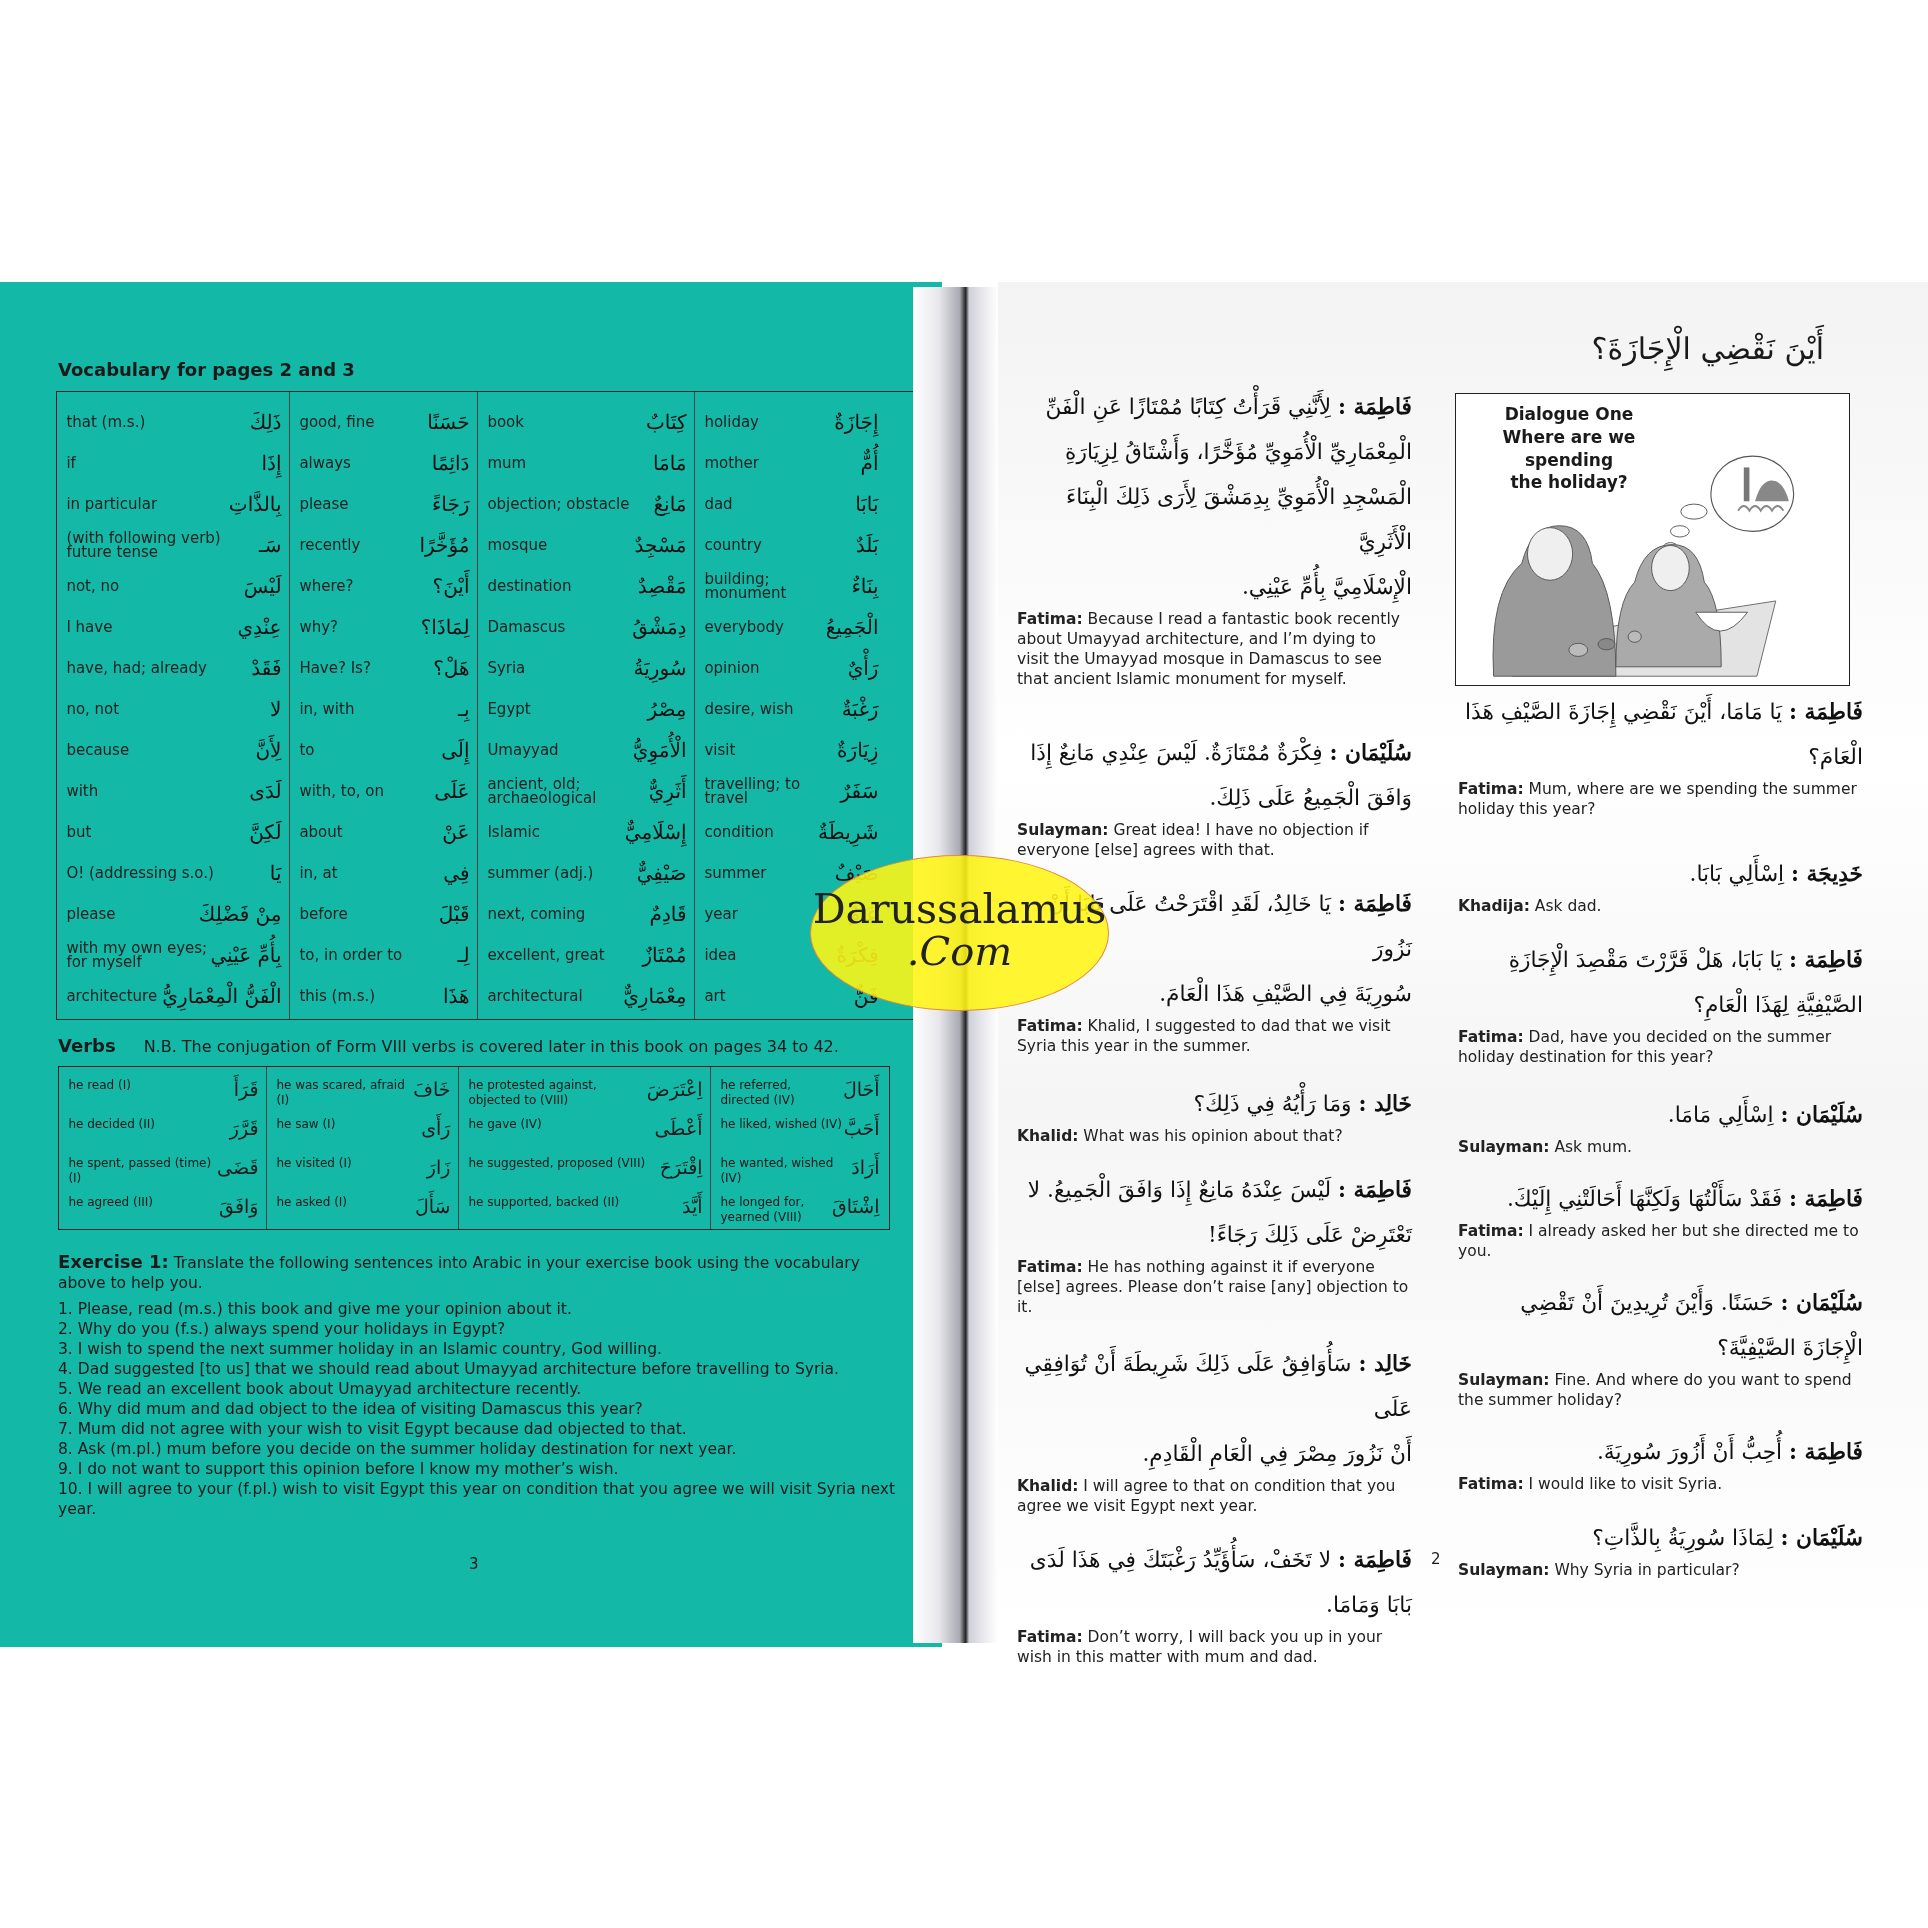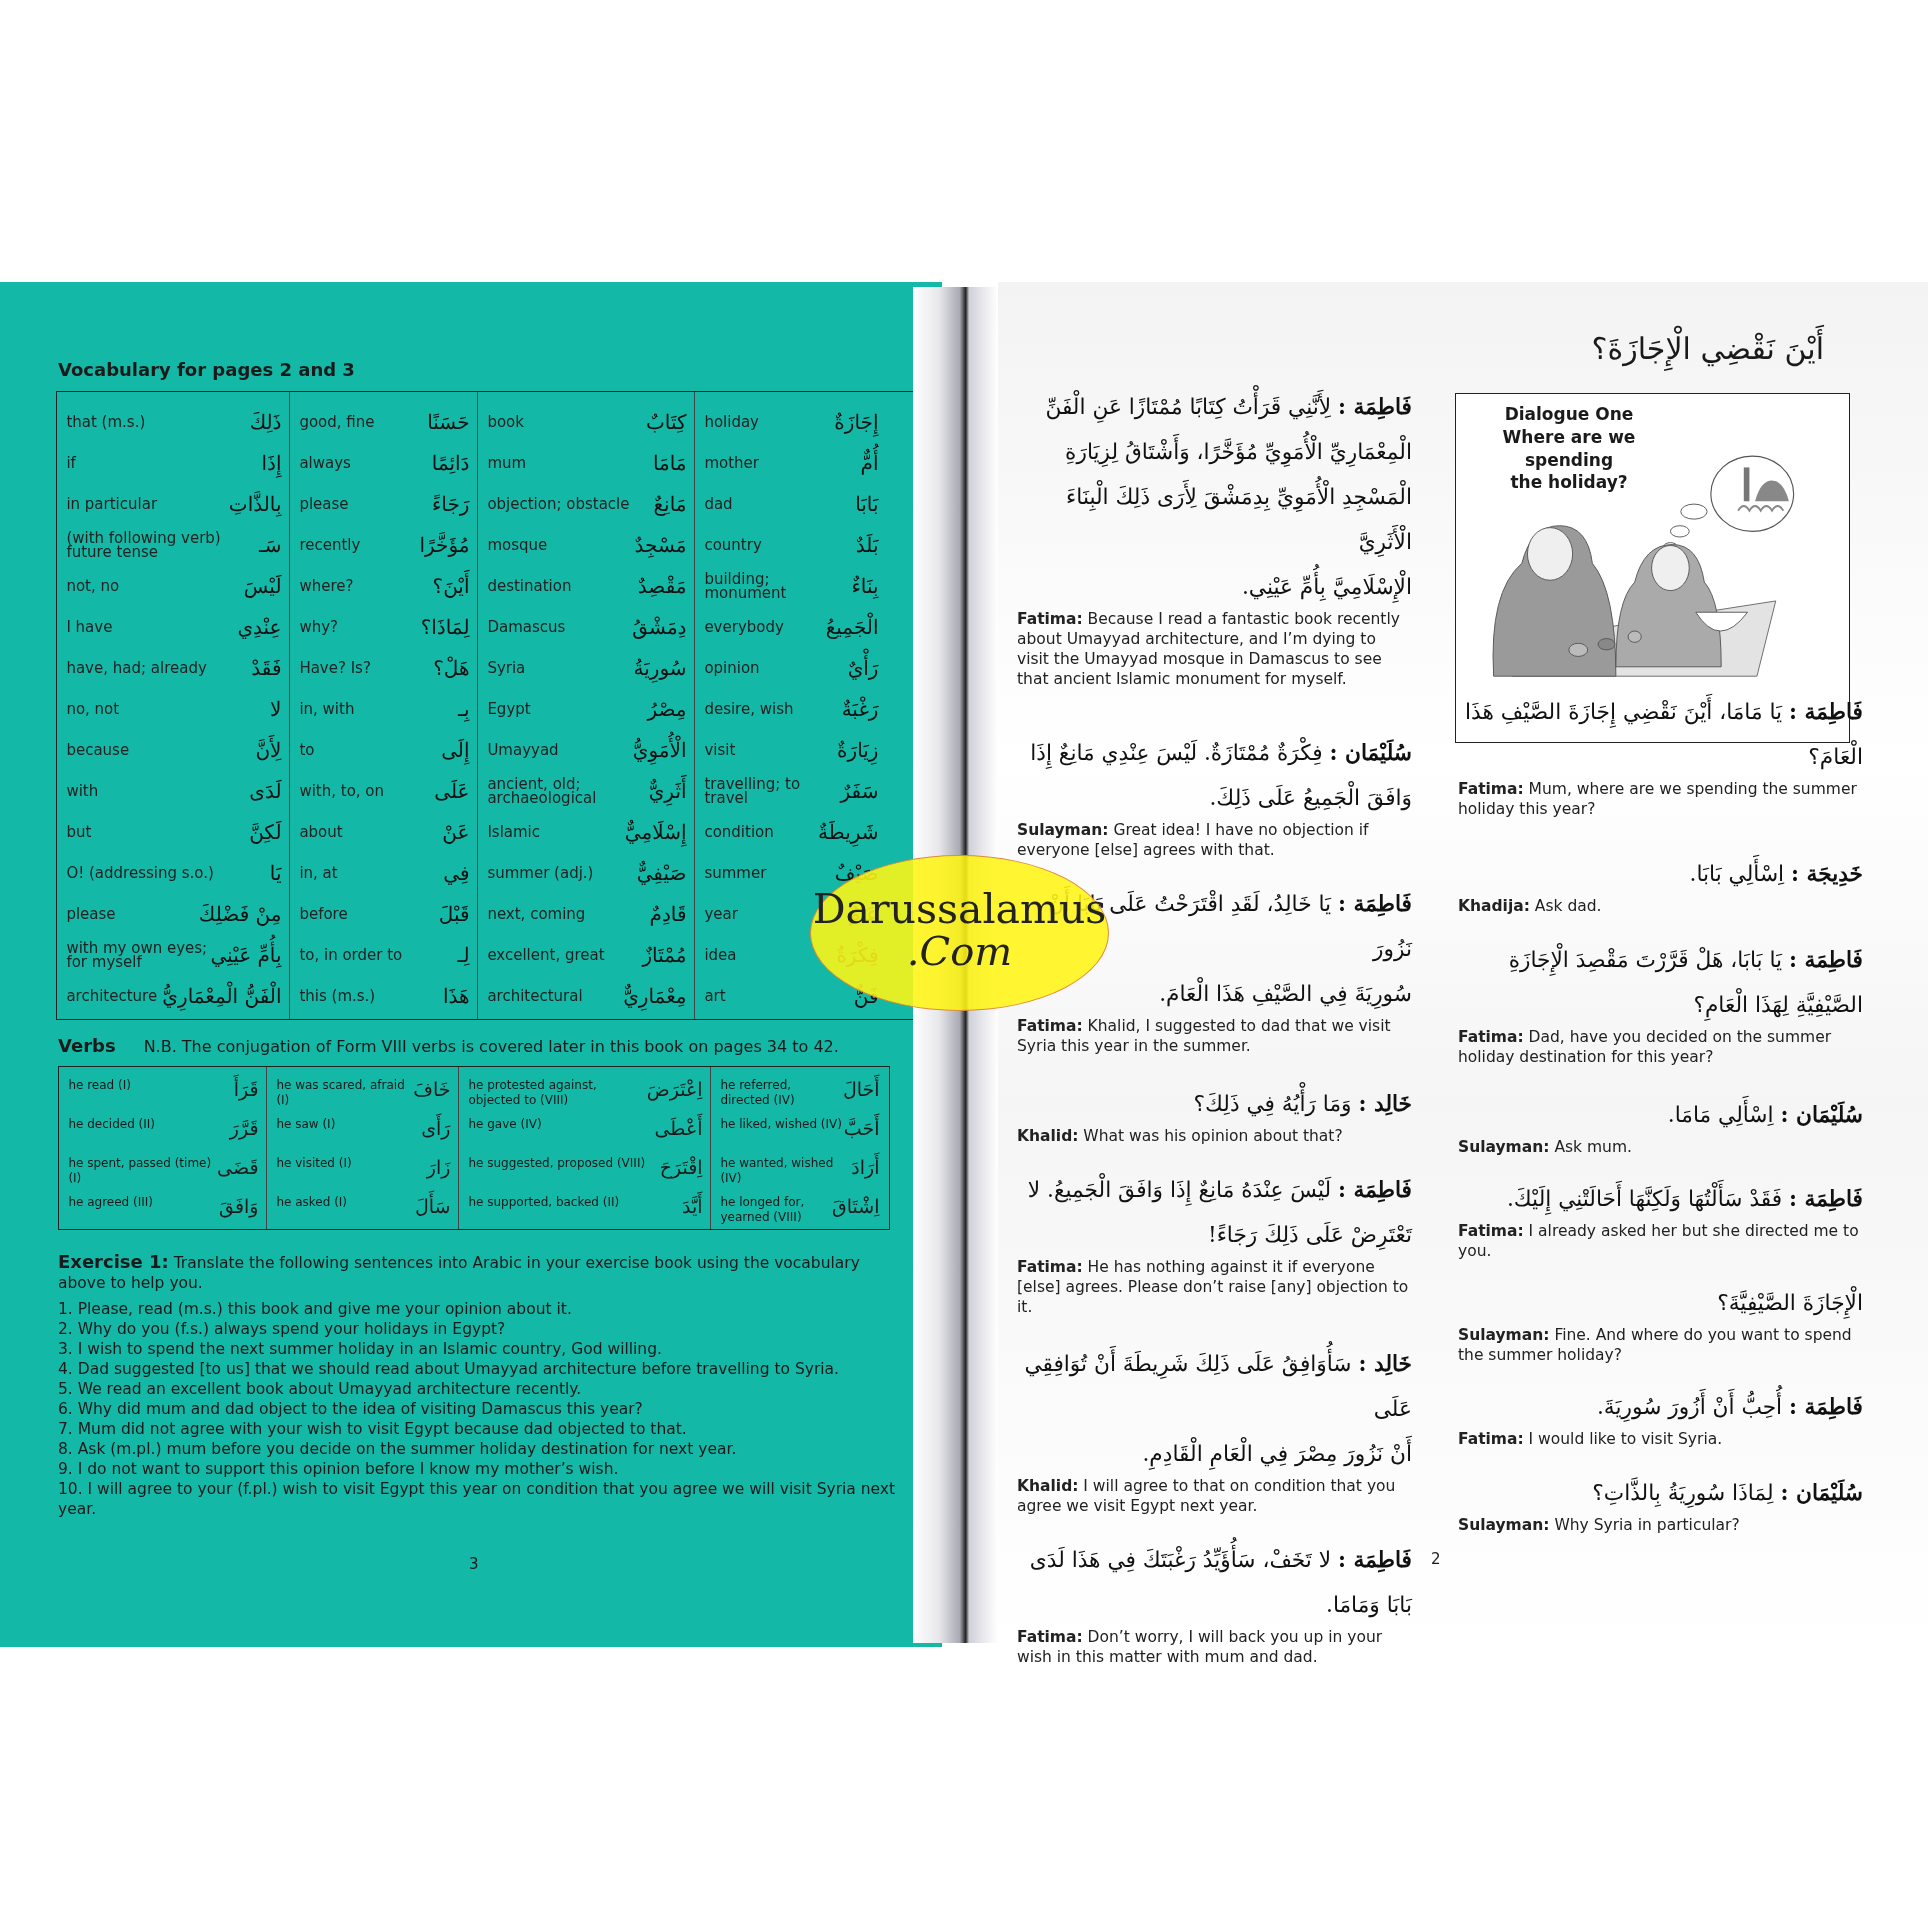--- a/index.html
+++ b/index.html
@@ -43,21 +43,21 @@
   
   #page-right { position: absolute; left: 998px; top: 282px; width: 930px; height: 1365px;
                 background: linear-gradient(180deg, #f3f3f3 0%, #ffffff 35%, #f5f5f5 60%, #ffffff 100%); }
   .dialog { position: absolute; }
   .dialog .ar-line { font-size: 21.7px; line-height: 45px; text-align: right; color: #111; }
   .dialog .ar-line b { font-weight: bold; }
   .dialog .en { font-size: 15.5px; line-height: 20px; color: #222; }
   .dialog .en b { font-weight: bold; }
 
   .title-ar { position: absolute; right: 104px; top: 49px; font-size: 30px; }
-  .dialogue-box { position: absolute; left: 457px; top: 111px; width: 395px; height: 350px;
+  .dialogue-box { position: absolute; left: 457px; top: 111px; width: 395px; height: 293px;
                   border: 1.9px solid #222; box-sizing: border-box; background: #fff; overflow: hidden; }
   .dialogue-box .heading { position: absolute; left: 0; top: 9.4px; width: 226px; text-align: center;
                            font-size: 17px; font-weight: bold; line-height: 22.6px; }
   .page-num-right { position: absolute; left: 433px; top: 1268px; font-size: 15px; }
 
   
   .watermark { position: absolute; left: 810px; top: 855px; width: 299px; height: 156px;
                border-radius: 50%; background: rgba(255, 245, 20, 0.88);
                border: 1.9px solid #e08a3a; box-sizing: border-box; text-align: center; }
   .watermark .wm-line1 { font-family: "DejaVu Serif", serif; font-size: 41px;
@@ -477,20 +477,21 @@
       </div>
       <div style="margin-bottom: 19px;">
         <div class="ar-line ar"><b>سُلَيْمَان :</b><span> اِسْأَلِي مَامَا.</span></div>
         <div class="en"><b>Sulayman:</b><span> Ask mum.</span></div>
       </div>
       <div style="margin-bottom: 19px;">
         <div class="ar-line ar"><b>فَاطِمَة :</b><span> فَقَدْ سَأَلْتُهَا وَلَكِنَّهَا أَحَالَتْنِي إِلَيْكَ.</span></div>
         <div class="en"><b>Fatima:</b><span> I already asked her but she directed me to you.</span></div>
       </div>
       <div style="margin-bottom: 19px;">
+        <div class="ar-line ar"><b>سُلَيْمَان :</b><span> حَسَنًا. وَأَيْنَ تُرِيدِينَ أَنْ تَقْضِي</span></div>
         <div class="ar-line ar"><span>الْإِجَازَةَ الصَّيْفِيَّةَ؟</span></div>
         <div class="en"><b>Sulayman:</b><span> Fine. And where do you want to spend the summer holiday?</span></div>
       </div>
       <div style="margin-bottom: 21px;">
         <div class="ar-line ar"><b>فَاطِمَة :</b><span> أُحِبُّ أَنْ أَزُورَ سُورِيَةَ.</span></div>
         <div class="en"><b>Fatima:</b><span> I would like to visit Syria.</span></div>
       </div>
       <div style="margin-bottom: 19px;">
         <div class="ar-line ar"><b>سُلَيْمَان :</b><span> لِمَاذَا سُورِيَةُ بِالذَّاتِ؟</span></div>
         <div class="en"><b>Sulayman:</b><span> Why Syria in particular?</span></div>

